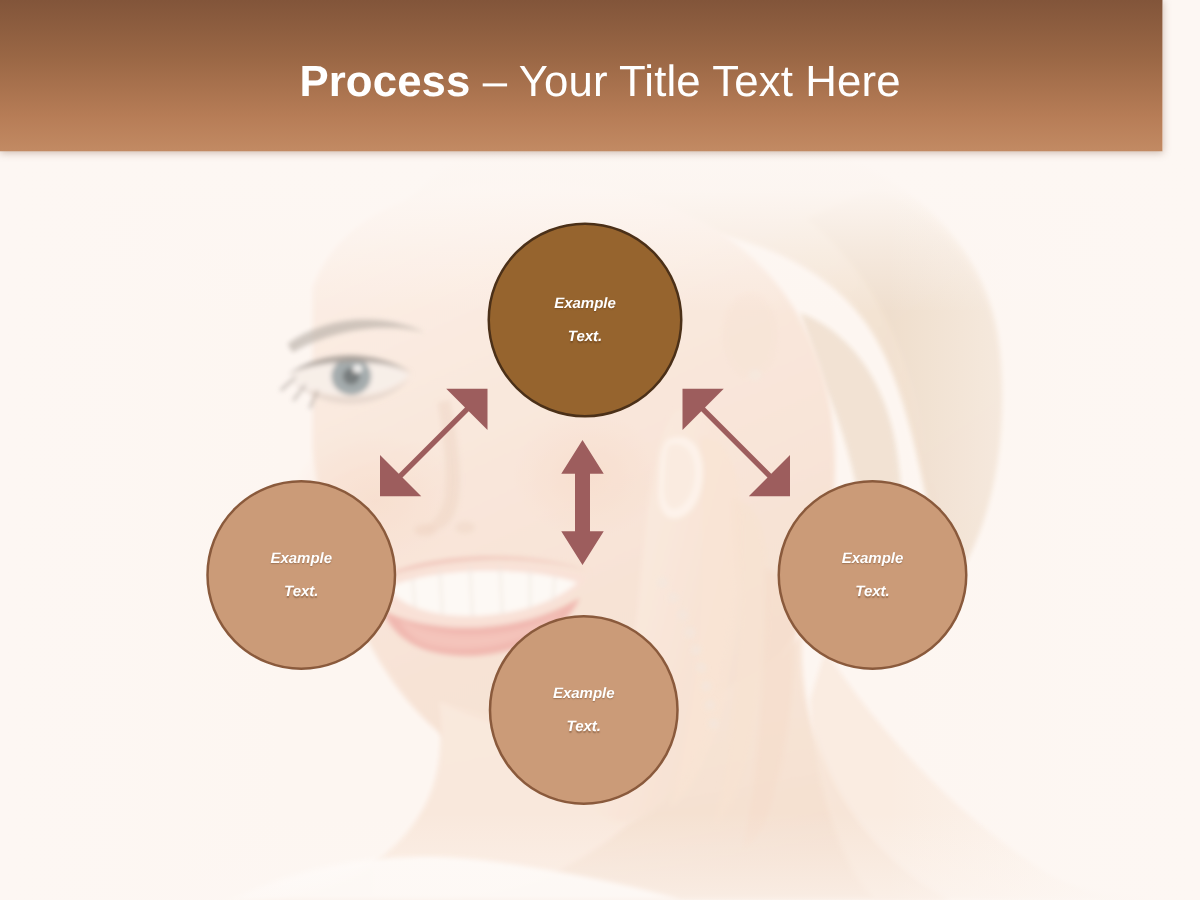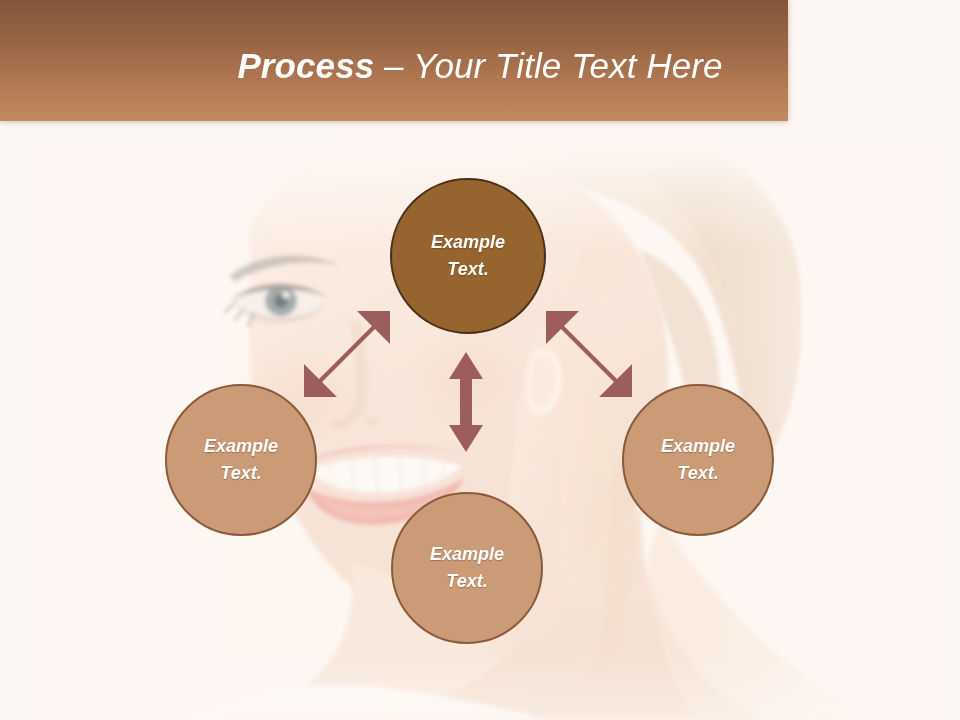--- a/index.html
+++ b/index.html
@@ -75,25 +75,24 @@
     background: linear-gradient(to top,
         rgba(253,247,243,0.55) 0%,
         rgba(253,247,243,0.0) 100%);
     pointer-events: none;
   }
 
   
   #title-banner {
     position: absolute;
     left: 0; top: 0;
-    width: 788px;
+    width: 930px;
     height: 121px;
     background: linear-gradient(to bottom, #82553a 0%, #9a6745 38%, #b67c56 76%, #c28a63 100%);
     box-shadow: 0 1px 6px rgba(120, 80, 55, 0.35);
-    font-style: italic;
   }
   #title-text {
     position: absolute;
     left: 0;
     top: 44px;
     width: 960px;
     text-align: center;
     color: #ffffff;
     font-size: 35px;
     line-height: 44px;
@@ -118,21 +117,21 @@
     border-radius: 50%;
     box-sizing: border-box;
     display: flex;
     flex-direction: column;
     align-items: center;
     justify-content: center;
     text-align: center;
     color: #ffffff;
     font-style: italic;
     font-weight: bold;
-    font-size: 18px;
+    font-size: 12px;
     line-height: 27px;
     text-shadow: 0 1px 1px rgba(70, 40, 20, 0.35);
   }
   .node-circle .line {
     display: block;
   }
 
   #node-top {
     left: 390px;
     top: 178px;

